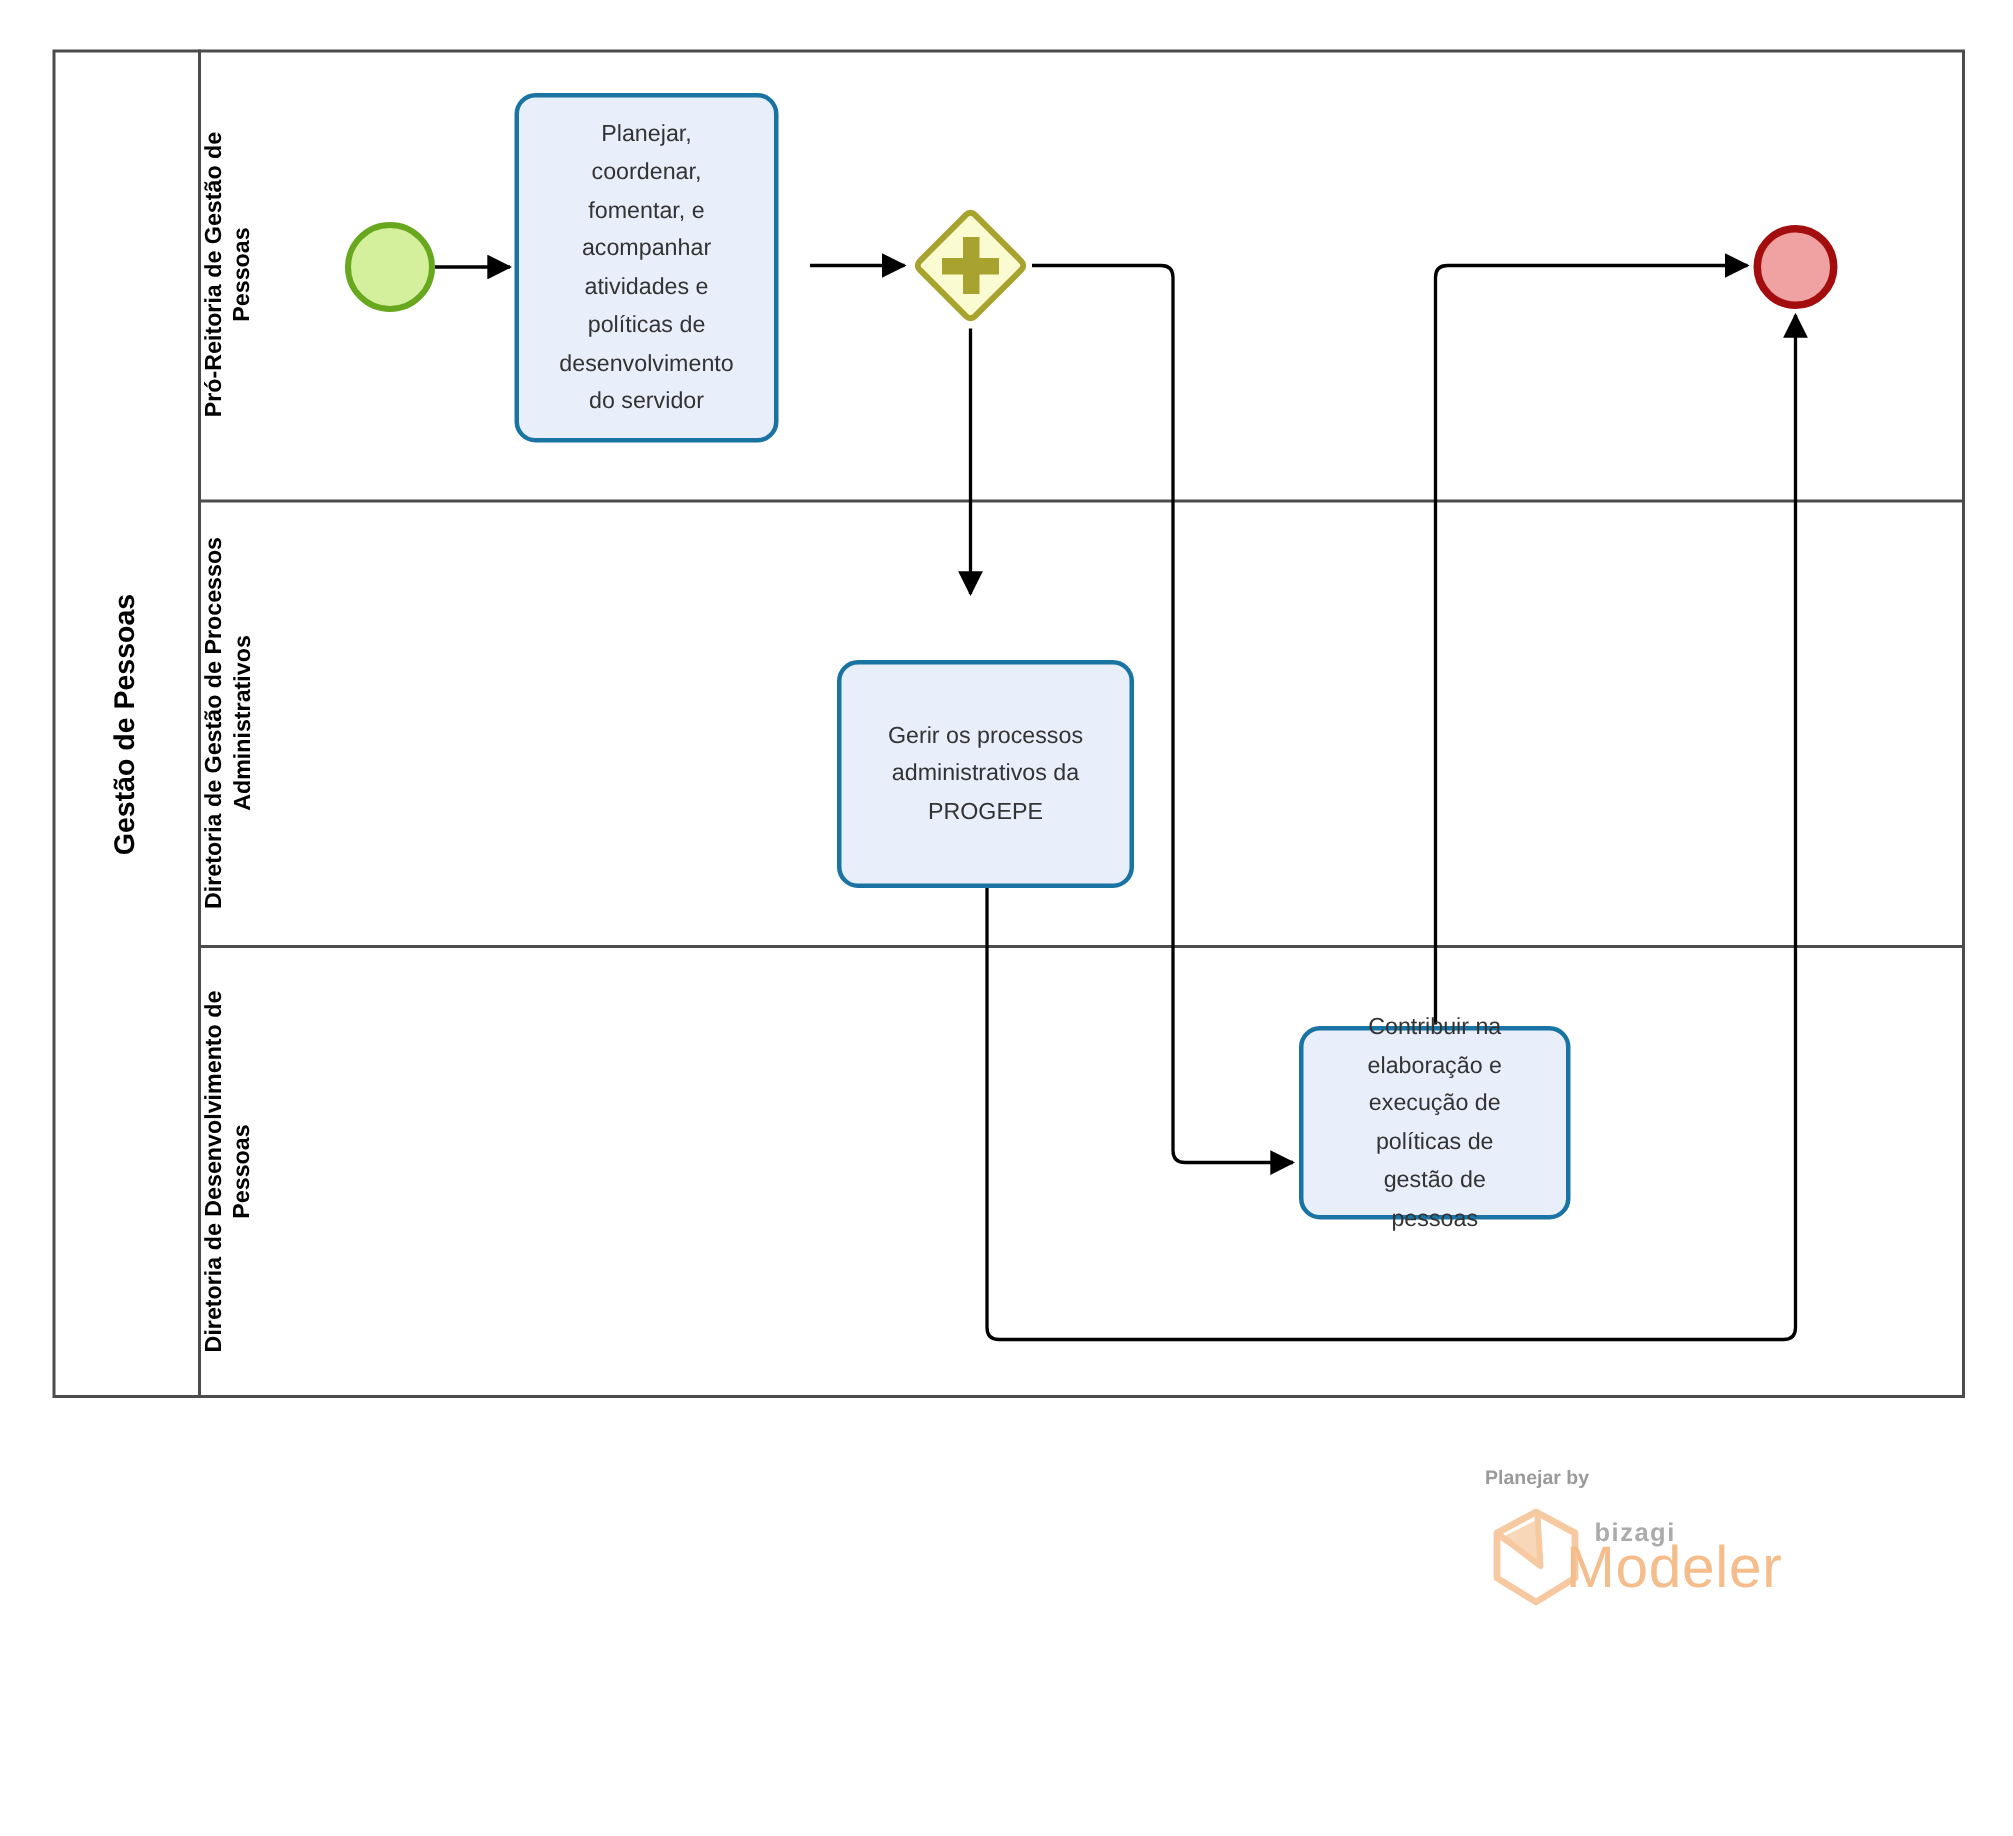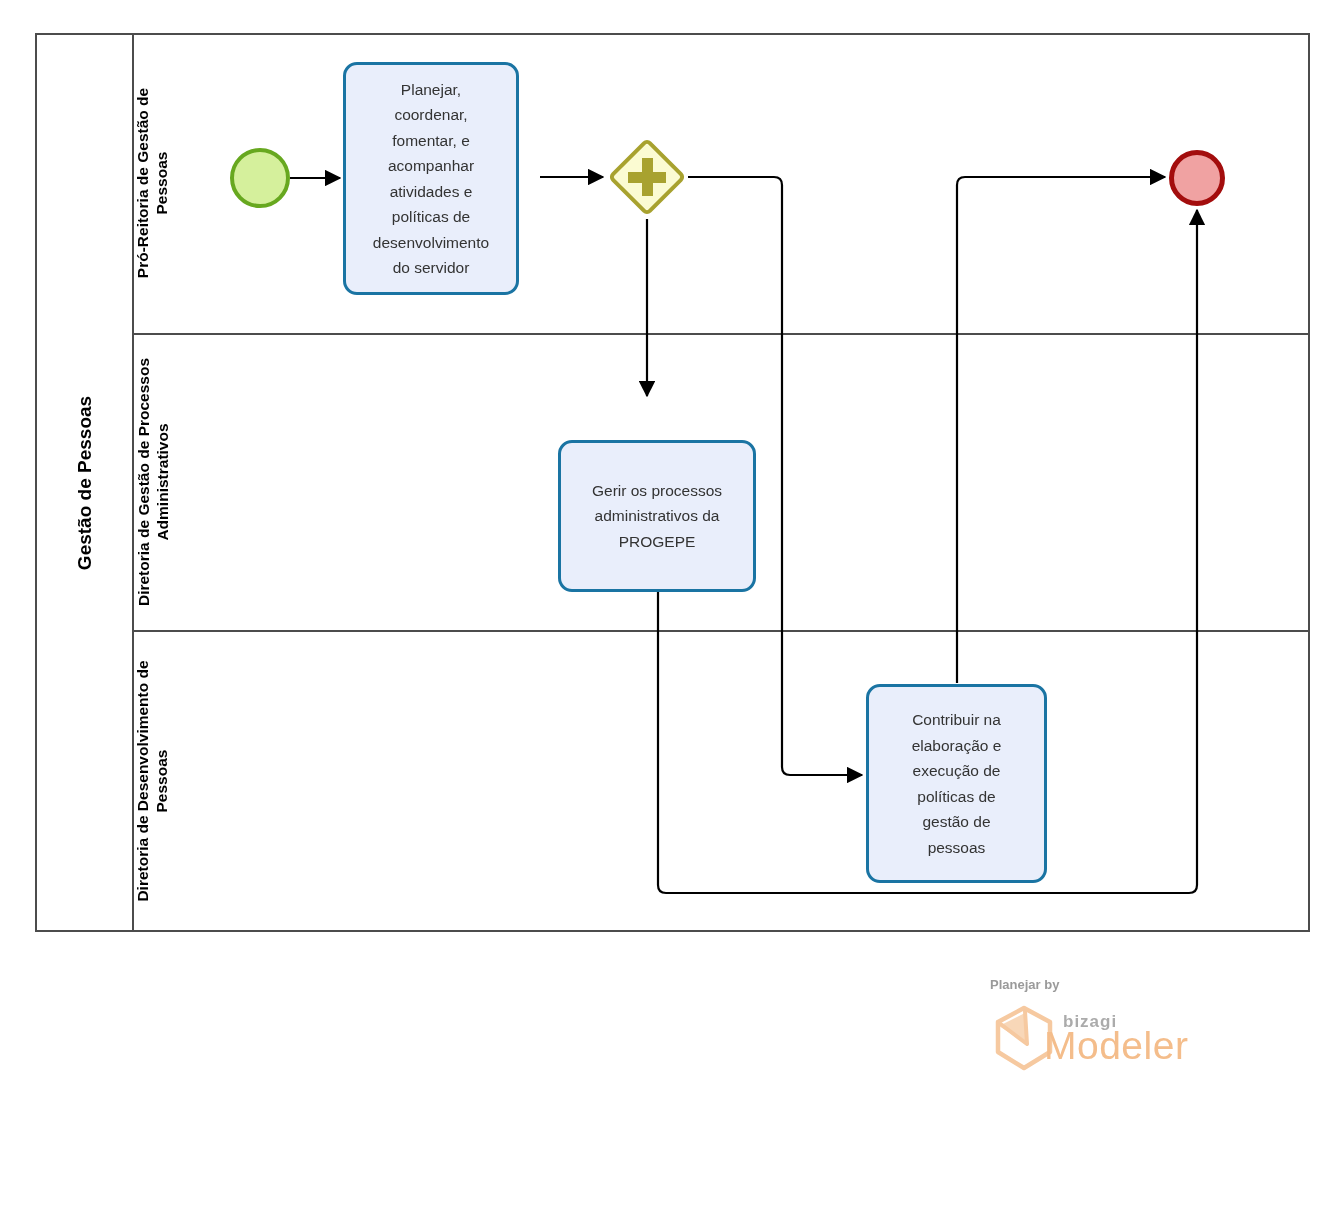--- a/index.html
+++ b/index.html
@@ -25,21 +25,21 @@
   .lt2 .inner{max-width:265px;}
   .lt3{left:1px;top:760px;width:302px;height:42px;}
   .lt3 .inner{max-width:255px;}
 
   
   .task{border:3px solid var(--task-border,#1a74a3);background:var(--task-fill,#e9eefb);
         border-radius:14px;box-sizing:border-box;display:flex;align-items:center;justify-content:center;
         text-align:center;font-size:15.5px;line-height:25.5px;color:#333;}
   .task1{left:343px;top:62px;width:176px;height:233px;padding:0 28px;}
   .task2{left:558px;top:400px;width:198px;height:152px;padding:0 26px;margin-top:40px;}
-  .task3{left:866px;top:684px;width:181px;height:199px;padding:0 26px;}
+  .task3{left:866px;top:684px;width:181px;height:129px;padding:0 26px;}
 
   
   .event{border-radius:50%;box-sizing:content-box;}
   .start-event{left:230px;top:148px;width:52px;height:52px;border:4px solid var(--start-border,#67a81f);background:var(--start-fill,#d5f09c);}
   .end-event{left:1169px;top:150px;width:46px;height:46px;border:5px solid var(--end-border,#a30d0d);background:var(--end-fill,#f0a2a2);}
 
   
   .gateway{left:607px;top:137px;width:80px;height:80px;}
   .gateway .diamond{position:absolute;left:12px;top:12px;width:56px;height:56px;
         transform:rotate(45deg);border:4px solid var(--gateway-border,#a8a22f);

